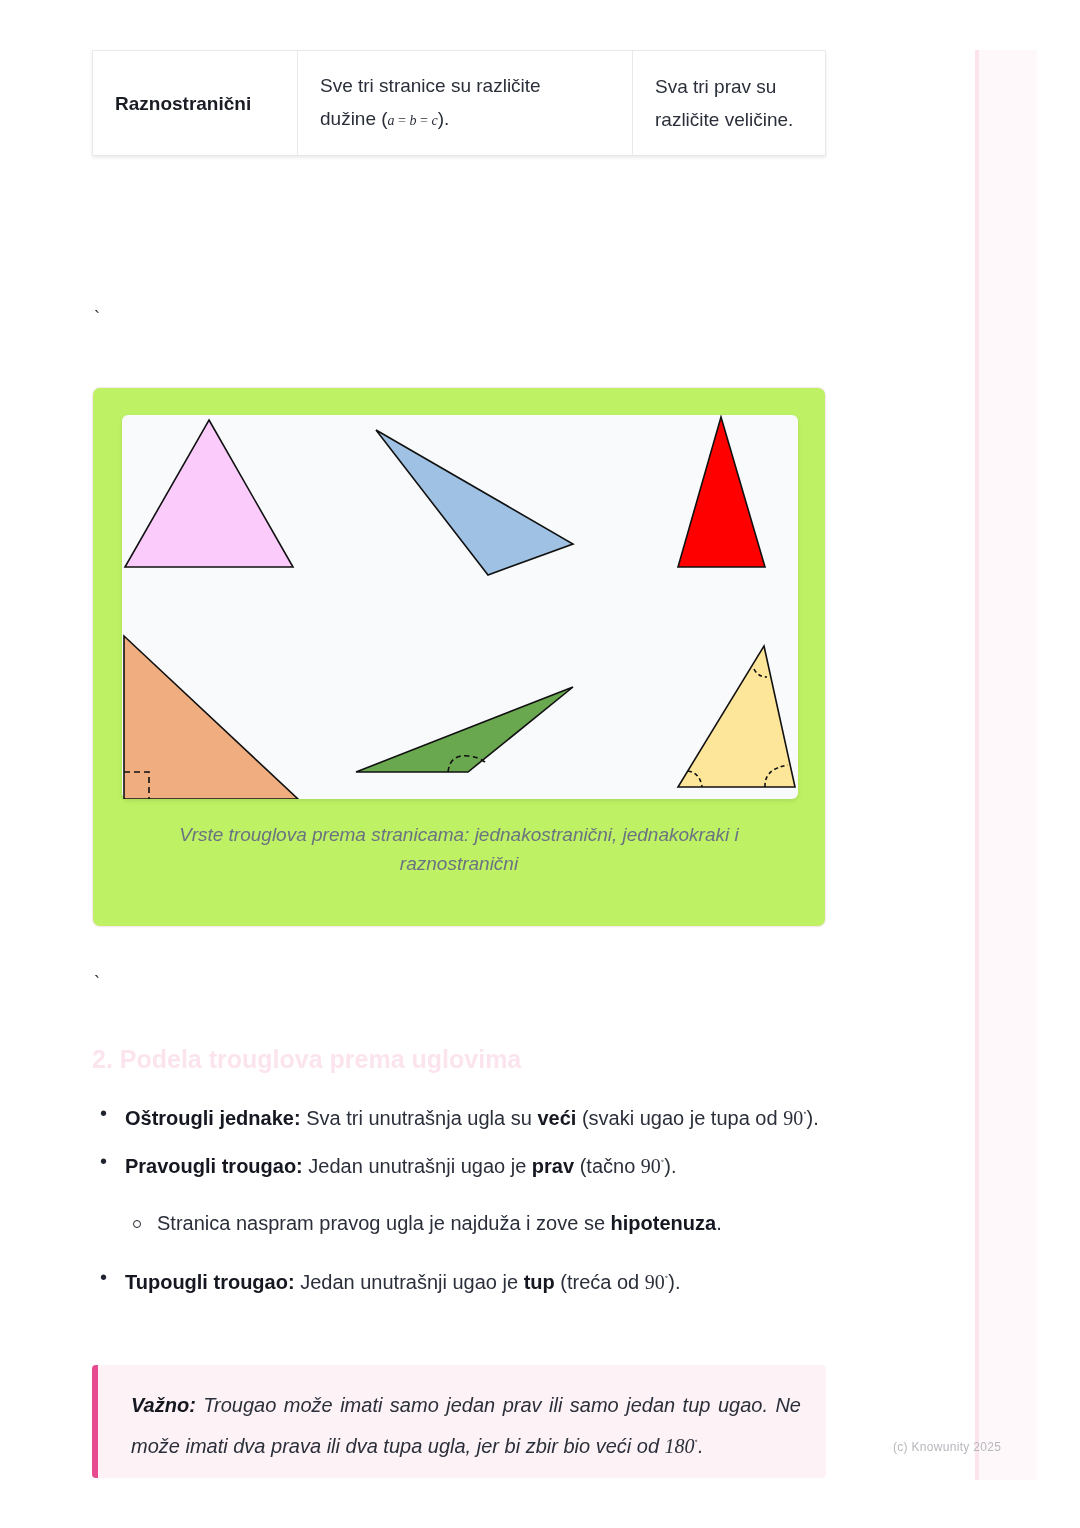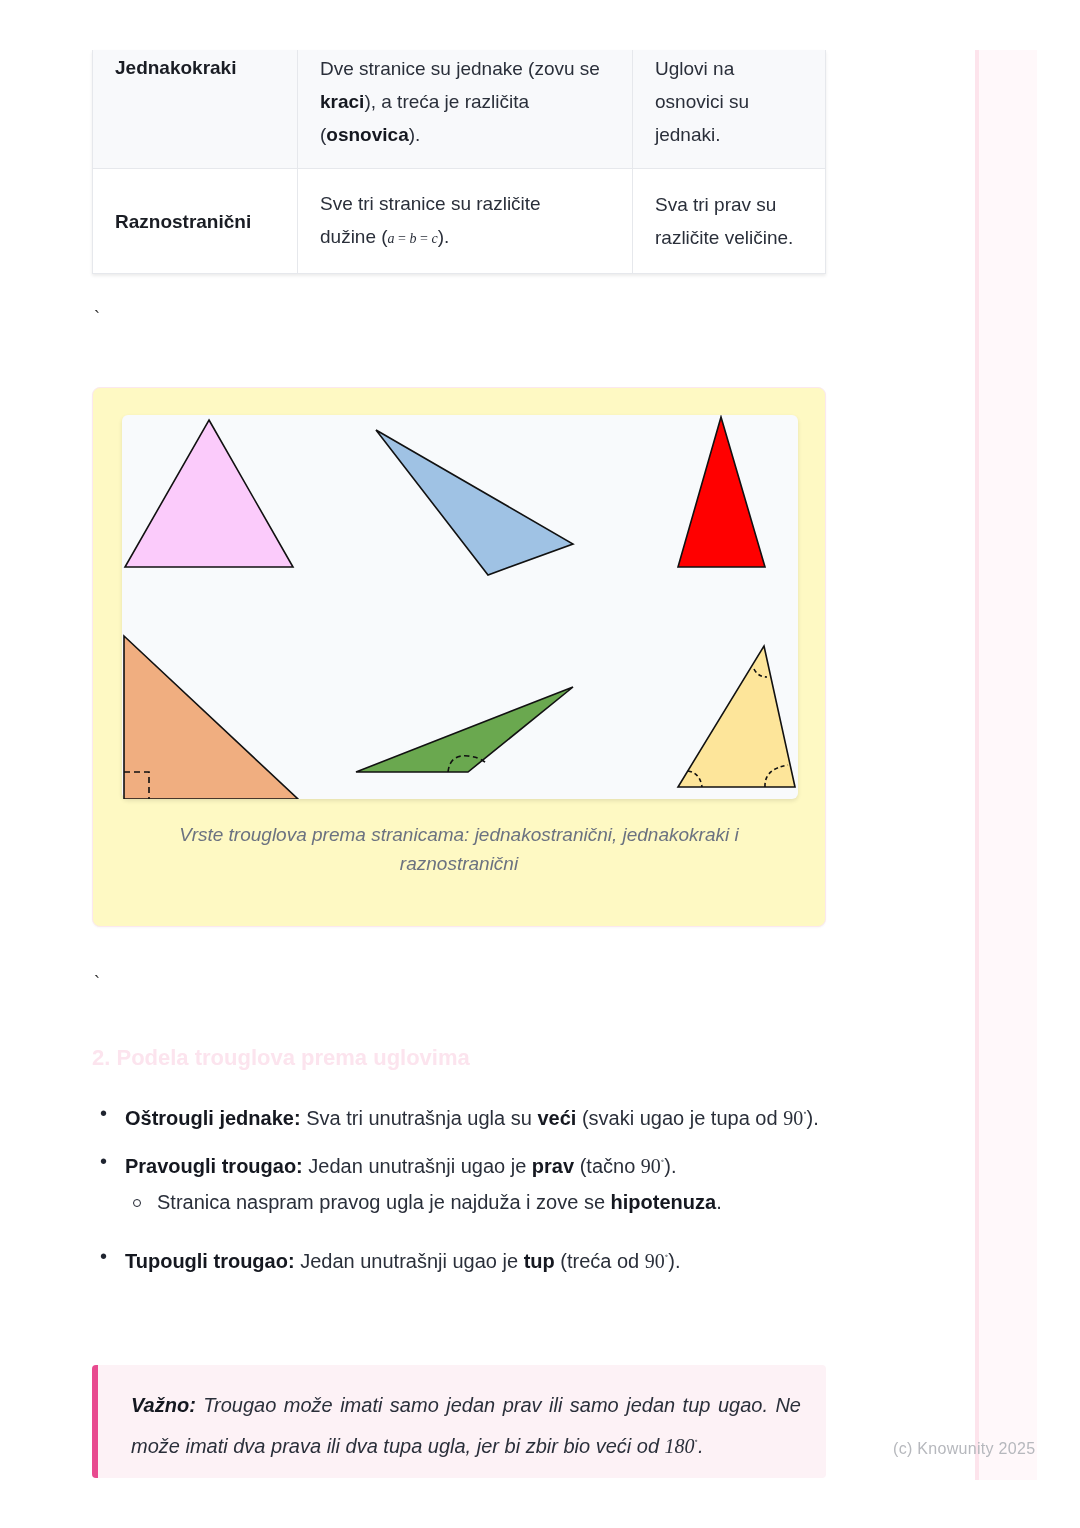--- a/index.html
+++ b/index.html
@@ -22,66 +22,55 @@
   .c2 { width:334px; padding-left:22px !important; }
   .c3 { padding-left:22px !important; }
   .table tr.r1 td .inner { padding-top:2px; }
   .table tr.r1 td.c1 .inner { padding-top:1px; }
   b { font-weight:bold; color:#151820; }
   .math { font-family:"Liberation Serif", "DejaVu Serif", serif; font-size:14px; }
   .math i { font-style:italic; }
   .tick { font-size:18px; color:#333; }
   
   .card { position:absolute; left:92px; top:387px; width:732px; height:538px;
-    background:#fef9c3; border:1.5px solid #fbe8ee; border-radius:8px;
+    background:#bef264; border:1.5px solid #fbe8ee; border-radius:8px;
     box-shadow:0 1px 2px rgba(0,0,0,0.03); }
   .figure { position:absolute; left:29px; top:27px; width:676px; height:384px;
     background:#f8fafc; border-radius:6px; box-shadow:0 2px 4px rgba(0,0,0,0.10); }
   .caption { position:absolute; left:40px; width:652px; top:432px; text-align:center;
     font-style:italic; font-size:19px; line-height:29px; color:#6b7280; }
   
-  .h2 { position:absolute; left:92px; top:1045px; font-size:22px; font-weight:bold;
+  .h2 { position:absolute; left:92px; top:1045px; font-size:25px; font-weight:bold;
     color:#fce4ee; margin:0; }
   
   .list { position:absolute; left:92px; top:1097px; width:740px; font-size:20px; color:#2a2f3a; }
   .li { position:relative; padding-left:33px; line-height:33px; }
   .li .bullet { position:absolute; left:8px; top:0; font-size:20px; color:#1f2430; }
   .sub { position:relative; padding-left:65px; line-height:33px; }
   .sub .circ { position:absolute; left:41px; top:13px; width:6px; height:6px;
     border:1.5px solid #1f2430; border-radius:50%; }
   .deg { font-family:"Liberation Serif", "DejaVu Serif", serif; font-size:20px; }
   .deg sup { font-size:7px; vertical-align:10px; }
   
   .callout { position:absolute; left:92px; top:1365px; width:734px; height:113px;
     background:#fdf2f6; border-radius:4px;font-style:italic; }
   .callout .bar { position:absolute; left:0; top:0; width:6px; height:113px;
     background:#e84a8f; border-radius:4px 0 0 4px; }
   .callout .text { position:absolute; left:39px; top:22px; width:670px; font-size:20px;
     line-height:36px; color:#2a2f3a; text-align:justify; }
   
   .side { position:absolute; left:975px; top:50px; width:58px; height:1430px;
     background:#fff8fa; border-left:4px solid #fde4ec; }
-  .copy { position:absolute; left:893px; top:1440px; font-size:16px; color:#b6b8bd; letter-spacing:0.3px; }
+  .copy { position:absolute; left:893px; top:1440px; font-size:12px; color:#b6b8bd; letter-spacing:0.3px; }
 </style>
 </head>
 <body>
 
 <table class="table">
   <tbody>
-      <tr class="r1">
-    <td class="c1">
-          <div class="inner">Jednakokraki</div>
-        </td>
-    <td class="c2">
-          <div class="inner"><span>Dve stranice su jednake (zovu se </span><b>kraci</b><span>), a treća je različita (</span><b>osnovica</b><span>).</span></div>
-        </td>
-    <td class="c3">
-          <div class="inner" style="width:150px">Uglovi na osnovici su jednaki.</div>
-        </td>
-  </tr>
   <tr class="r2">
     <td class="c1">
           <div>Raznostranični</div>
         </td>
     <td class="c2">
           <div style="width:270px"><span>Sve tri stranice su različite dužine (</span><span class="math"><i>a</i><span> = </span><i>b</i><span> = </span><i>c</i></span><span>).</span></div>
         </td>
     <td class="c3">
           <div style="width:170px">Sva tri prav su različite veličine.</div>
         </td>
@@ -124,21 +113,21 @@
 
 <div class="list">
   <div class="li">
     <span class="bullet">•</span>
     <b>Oštrougli jednake:</b><span> Sva tri unutrašnja ugla su </span><b>veći</b><span> (svaki ugao je tupa od </span><span class="deg"><span>90</span><sup>∘</sup></span><span>).</span>
   </div>
   <div class="li" style="margin-top:10px;">
     <span class="bullet">•</span>
     <b>Pravougli trougao:</b><span> Jedan unutrašnji ugao je </span><b>prav</b><span> (tačno </span><span class="deg"><span>90</span><sup>∘</sup></span><span>).</span>
   </div>
-  <div class="sub" style="margin-top:3px;">
+  <div class="sub" style="margin-top:24px;">
     <span class="circ"></span>
     <span>Stranica naspram pravog ugla je najduža i zove se </span><b>hipotenuza</b><span>.</span>
   </div>
   <div class="li" style="margin-top:21px;">
     <span class="bullet">•</span>
     <b>Tupougli trougao:</b><span> Jedan unutrašnji ugao je </span><b>tup</b><span> (treća od </span><span class="deg"><span>90</span><sup>∘</sup></span><span>).</span>
   </div>
 </div>
 
 <div class="callout">

